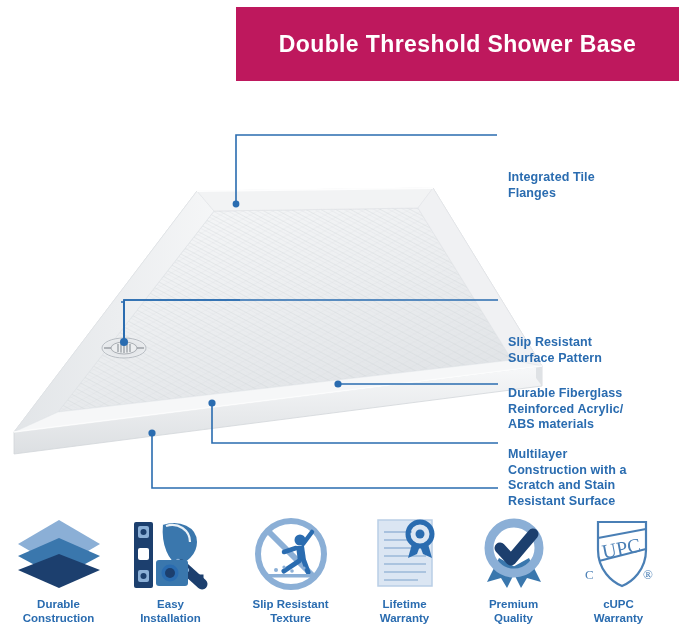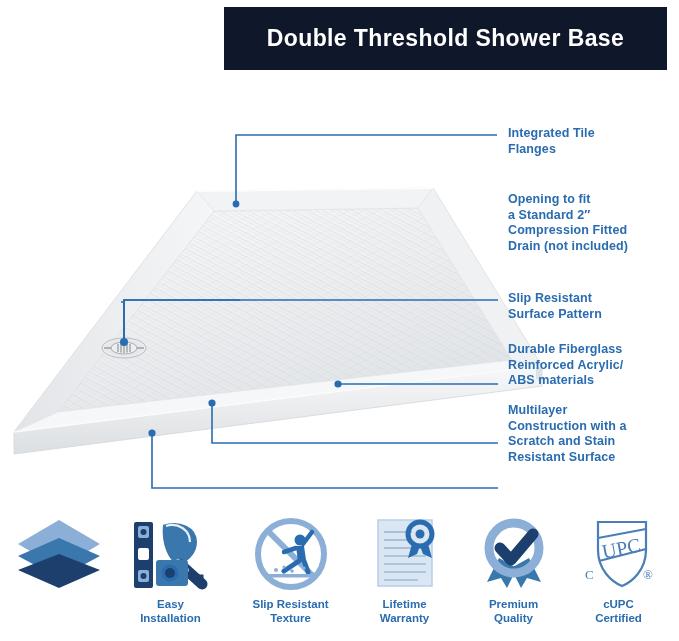--- a/index.html
+++ b/index.html
@@ -1,31 +1,31 @@
 <!DOCTYPE html>
 <html><head>
 <meta charset="utf-8">
 <style>
   html,body{margin:0;padding:0;background:#ffffff;}
   body{width:679px;height:641px;position:relative;overflow:hidden;
        font-family:"Liberation Sans","DejaVu Sans",sans-serif;}
 
   
-  #header-bar{position:absolute;left:224px;top:7px;width:443px;height:63px;
-              background:#0f172a;display:flex;align-items:center;justify-content:center;}
+  #header-bar{position:absolute;left:236px;top:7px;width:443px;height:74px;
+              background:#be185d;display:flex;align-items:center;justify-content:center;}
   #header-title{color:#ffffff;font-size:23px;font-weight:bold;letter-spacing:.4px;
                 white-space:nowrap;}
 
   
   #product-stage{position:absolute;left:0;top:78px;width:679px;height:430px;}
   #product-svg{position:absolute;left:0;top:0;}
 
   
   .callout-label{position:absolute;color:#2a6cb0;font-size:12.5px;font-weight:bold;
-                 line-height:15.5px;letter-spacing:.1px;white-space:pre-line;}
+                 line-height:15.5px;letter-spacing:.1px;white-space:pre-line;margin-top:44px;}
 
   
   #feature-strip{position:absolute;left:0;top:512px;width:679px;height:129px;}
   .feature-item{position:absolute;top:0;width:113px;height:129px;
                 display:flex;flex-direction:column;align-items:center;}
   .feature-icon{height:78px;display:flex;align-items:flex-end;justify-content:center;}
   .feature-label{margin-top:7px;color:#2a6cb0;font-size:11.5px;font-weight:bold;
                  line-height:14px;text-align:center;white-space:pre-line;}
 </style>
 </head>
@@ -137,24 +137,20 @@
       <circle cx="124" cy="264" r="4"></circle>
       <circle cx="338" cy="306" r="3.6"></circle>
       <circle cx="212" cy="325" r="3.6"></circle>
       <circle cx="152" cy="355" r="3.6"></circle>
     </g>
   </svg>
 
   <div class="callout-label" style="left:508px;top:48px;">Integrated Tile
 Flanges</div>
 
-  <div class="callout-label" style="left:508px;top:114px;">Opening to fit
-a Standard 2″
-Compression Fitted
-Drain (not included)</div>
 
   <div class="callout-label" style="left:508px;top:213px;">Slip Resistant
 Surface Pattern</div>
 
   <div class="callout-label" style="left:508px;top:325px;">Multilayer
 Construction with a
 Scratch and Stain
 Resistant Surface</div>
 
   <div class="callout-label" style="left:508px;top:264px;">Durable Fiberglass
@@ -167,20 +163,22 @@
   <div class="feature-item" style="left:2px;">
     <div class="feature-icon">
       <svg width="86" height="74" viewBox="0 0 86 74">
         <polygon points="43,4 84,28 43,52 2,28" fill="#8bafd6"></polygon>
         <polygon points="43,24 84,44 84,30 43,54 2,30 2,44" fill="#ffffff"></polygon>
         <polygon points="43,22 84,40 43,62 2,40" fill="#3a77ad"></polygon>
         <polygon points="43,40 84,54 84,44 43,66 2,44 2,54" fill="#ffffff"></polygon>
         <polygon points="43,38 84,54 43,72 2,54" fill="#1c3f6e"></polygon>
       </svg>
     </div>
+    <div class="feature-label">Durable
+Construction</div>
   </div>
 
   <div class="feature-item" style="left:114px;">
     <div class="feature-icon">
       <svg width="86" height="74" viewBox="0 0 86 74">
 
         <rect x="6" y="6" width="19" height="66" rx="2" fill="#1c3f6e"></rect>
         <rect x="10" y="10" width="11" height="12" rx="2" fill="#8bafd6"></rect>
         <circle cx="15.5" cy="16" r="3" fill="#1c3f6e"></circle>
         <rect x="10" y="32" width="11" height="12" rx="2" fill="#ffffff"></rect>
@@ -272,16 +270,16 @@
       <svg width="86" height="74" viewBox="0 0 86 74">
         <path d="M22 6 L70 6 L70 34 C70 54 56 66 46 70 C36 66 22 54 22 34 Z" fill="none" stroke="#4a7fb5" stroke-width="2.2"></path>
         <line x1="22" y1="22" x2="70" y2="13" stroke="#4a7fb5" stroke-width="2"></line>
         <line x1="23" y1="45" x2="70" y2="33" stroke="#4a7fb5" stroke-width="2"></line>
         <text x="46" y="39" text-anchor="middle" fill="#4a7fb5" font-family="'Liberation Serif','DejaVu Serif',serif" font-size="20" transform="rotate(-11 46 36)">UPC</text>
         <text x="9" y="63" fill="#4a7fb5" font-family="'Liberation Serif','DejaVu Serif',serif" font-size="13">C</text>
         <text x="72" y="63" text-anchor="middle" fill="#4a7fb5" font-family="'Liberation Serif','DejaVu Serif',serif" font-size="13">®</text>
       </svg>
     </div>
     <div class="feature-label">cUPC
-Certified</div>
+Warranty</div>
   </div>
 
 </div>
 
 </body></html>

